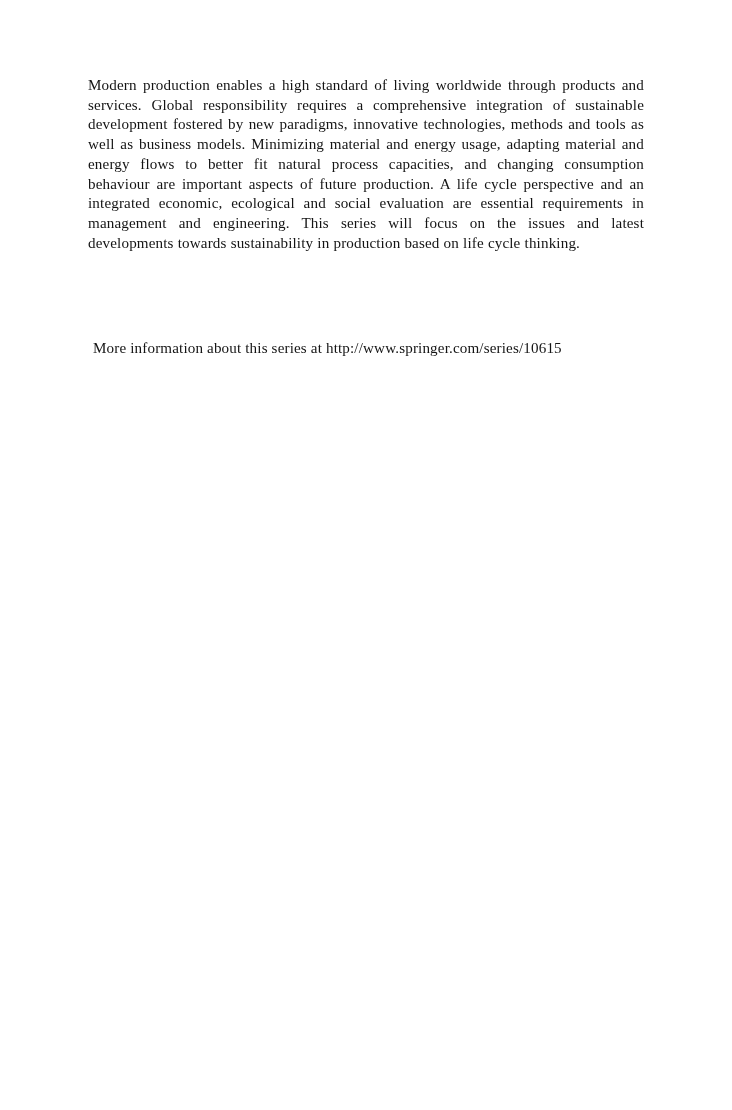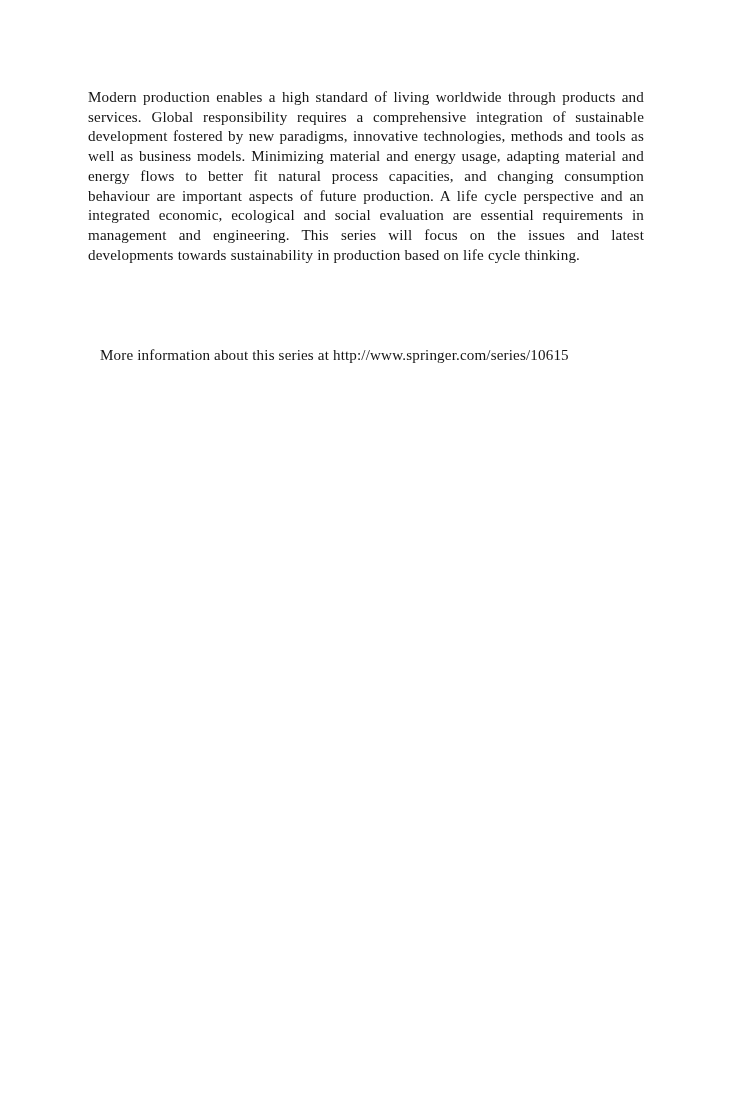--- a/index.html
+++ b/index.html
@@ -19,40 +19,40 @@
   .page {
     position: relative;
     width: 732px;
     height: 1110px;
     background: #ffffff;
     box-sizing: border-box;
   }
   .text-block {
     position: absolute;
     left: 88px;
-    top: 88px;
+    top: 76px;
     width: 556px;
   }
   .series-description {
     margin: 0;
     font-size: 15.1px;
     line-height: 19.7px;
     text-align: justify;
     text-justify: inter-word;
     color: #141414;
     letter-spacing: 0.01em;
     word-spacing: 0.01em;
     hyphens: none;
   }
   .more-info {
     position: absolute;
     left: 88px;
     top: 334px;
     width: 556px;
-    margin: 12px;
+    margin: 5px;
     font-size: 15.1px;
     line-height: 19.7px;
     text-align: left;
     color: #141414;
     letter-spacing: 0.01em;
     white-space: nowrap;
   }
   .more-info .series-url {
     color: inherit;
     text-decoration: none;

